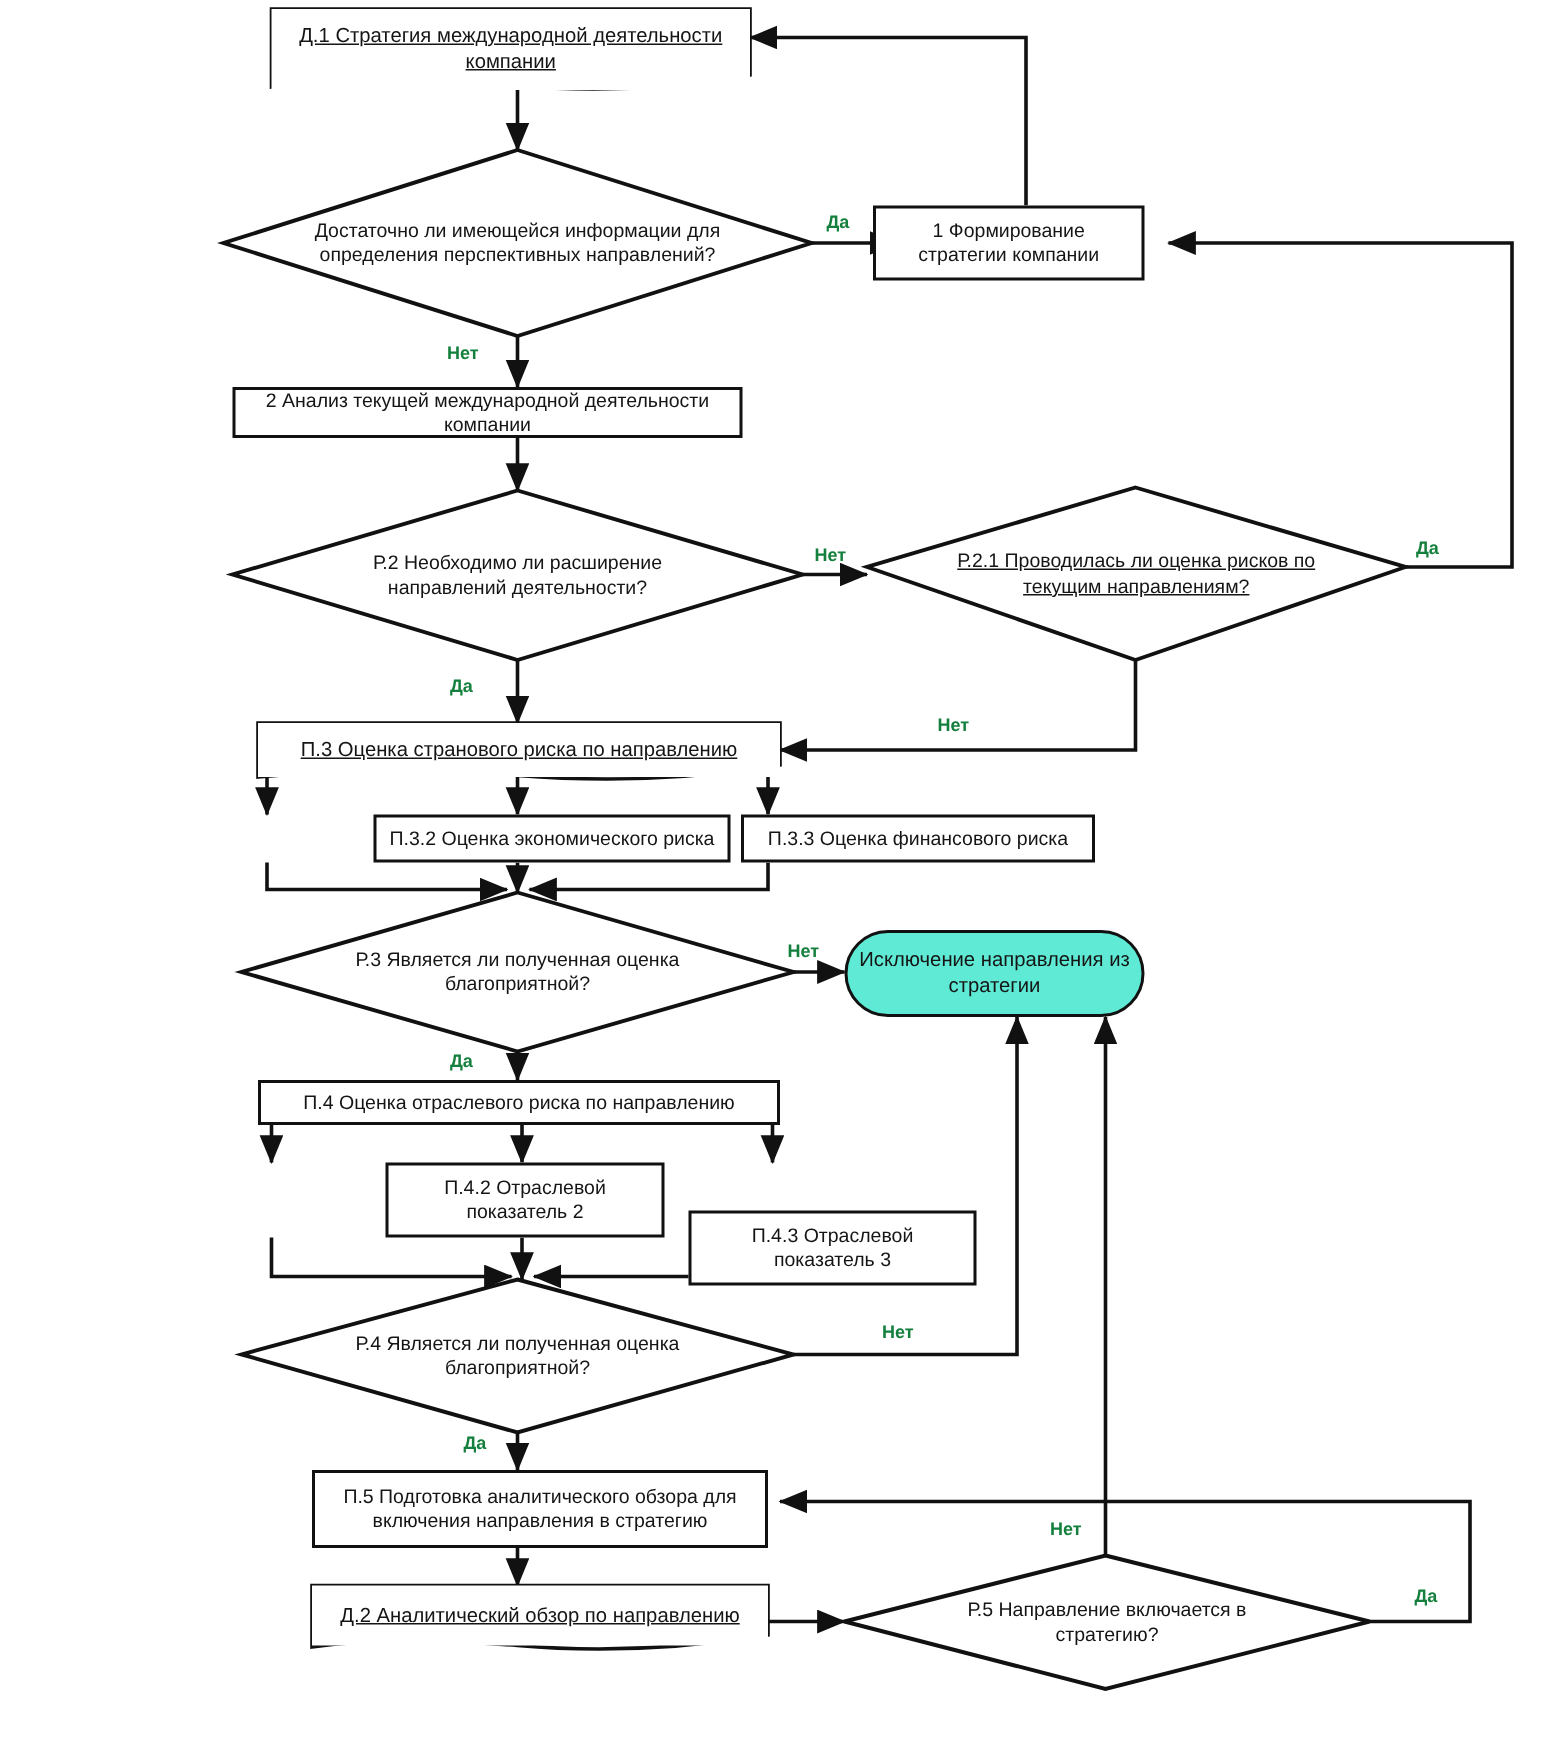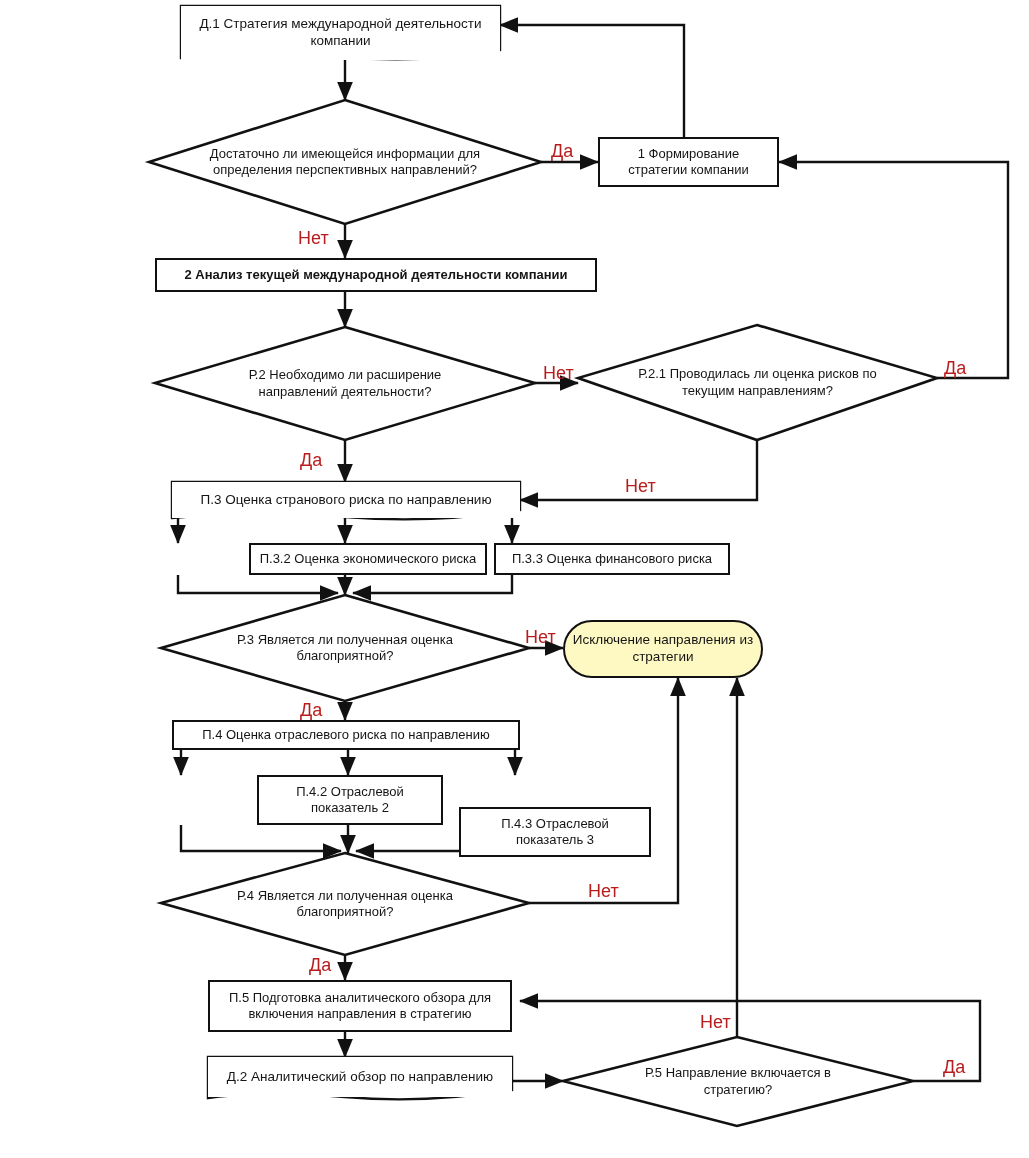--- a/index.html
+++ b/index.html
@@ -37,50 +37,51 @@
     z-index: 3;
   }
   .proc {
     border: 2.2px solid #111111;
     background: #ffffff;
     font-size: 13px;
   }
   .proc .txt { padding: 0 8px; }
   .terminator {
     border: 2.2px solid #111111;
-    background: #fef9c3;
+    background: #5eead4;
     border-radius: 42px;
     font-size: 13.5px;
   }
   .doc {
     background: #ffffff;
     font-size: 13.5px;
   }
   .doc .txt {
     position: relative;
     z-index: 2;
     padding: 0 10px;
     width: 100%;
     text-align: center;
+    text-decoration: underline;
   }
   .diamond {
     background: transparent;
     font-size: 13px;
   }
   .diamond .txt {
     position: relative;
     z-index: 2;
     width: 72%;
     text-align: center;
   }
   .edge-label {
     position: absolute;
-    font-size: 18px;
-    font-weight: normal;
-    color: #b91c1c;
+    font-size: 12px;
+    font-weight: bold;
+    color: #15803d;
     z-index: 4;
     white-space: nowrap;
   }
 </style>
 </head>
 <body>
 
 <div id="stage">
 
   <svg id="wires" viewBox="0 0 1029 1158" xmlns="http://www.w3.org/2000/svg">
@@ -159,33 +160,33 @@
   </svg>
 
   <div class="node doc" style="left:181px; top:6px; width:319px; height:54px;">
     <span class="txt">Д.1 Стратегия международной деятельности компании</span>
   </div>
 
   <div class="node diamond" style="left:149px; top:100px; width:392px; height:124px;">
     <span class="txt">Достаточно ли имеющейся информации для определения перспективных направлений?</span>
   </div>
 
-  <div class="node proc" style="left:598px; top:137px; width:181px; height:50px;text-align:center;">
+  <div class="node proc" style="left:582px; top:137px; width:181px; height:50px;text-align:center;">
     <span class="txt">1 Формирование стратегии компании</span>
   </div>
 
-  <div class="node proc" style="left:155px; top:258px; width:442px; height:34px;font-weight:bold;">
+  <div class="node proc" style="left:155px; top:258px; width:340px; height:34px;">
     <span class="txt">2 Анализ текущей международной деятельности компании</span>
   </div>
 
   <div class="node diamond" style="left:155px; top:327px; width:380px; height:113px;">
     <span class="txt">Р.2 Необходимо ли расширение направлений деятельности?</span>
   </div>
 
-  <div class="node diamond" style="left:578px; top:325px; width:359px; height:115px;">
+  <div class="node diamond" style="left:578px; top:325px; width:359px; height:115px;text-decoration:underline;">
     <span class="txt">Р.2.1 Проводилась ли оценка рисков по текущим направлениям?</span>
   </div>
 
   <div class="node doc" style="left:172px; top:482px; width:348px; height:36px;">
     <span class="txt">П.3 Оценка странового риска по направлению</span>
   </div>
 
 
   <div class="node proc" style="left:249px; top:543px; width:238px; height:32px;">
     <span class="txt">П.3.2 Оценка экономического риска</span>

